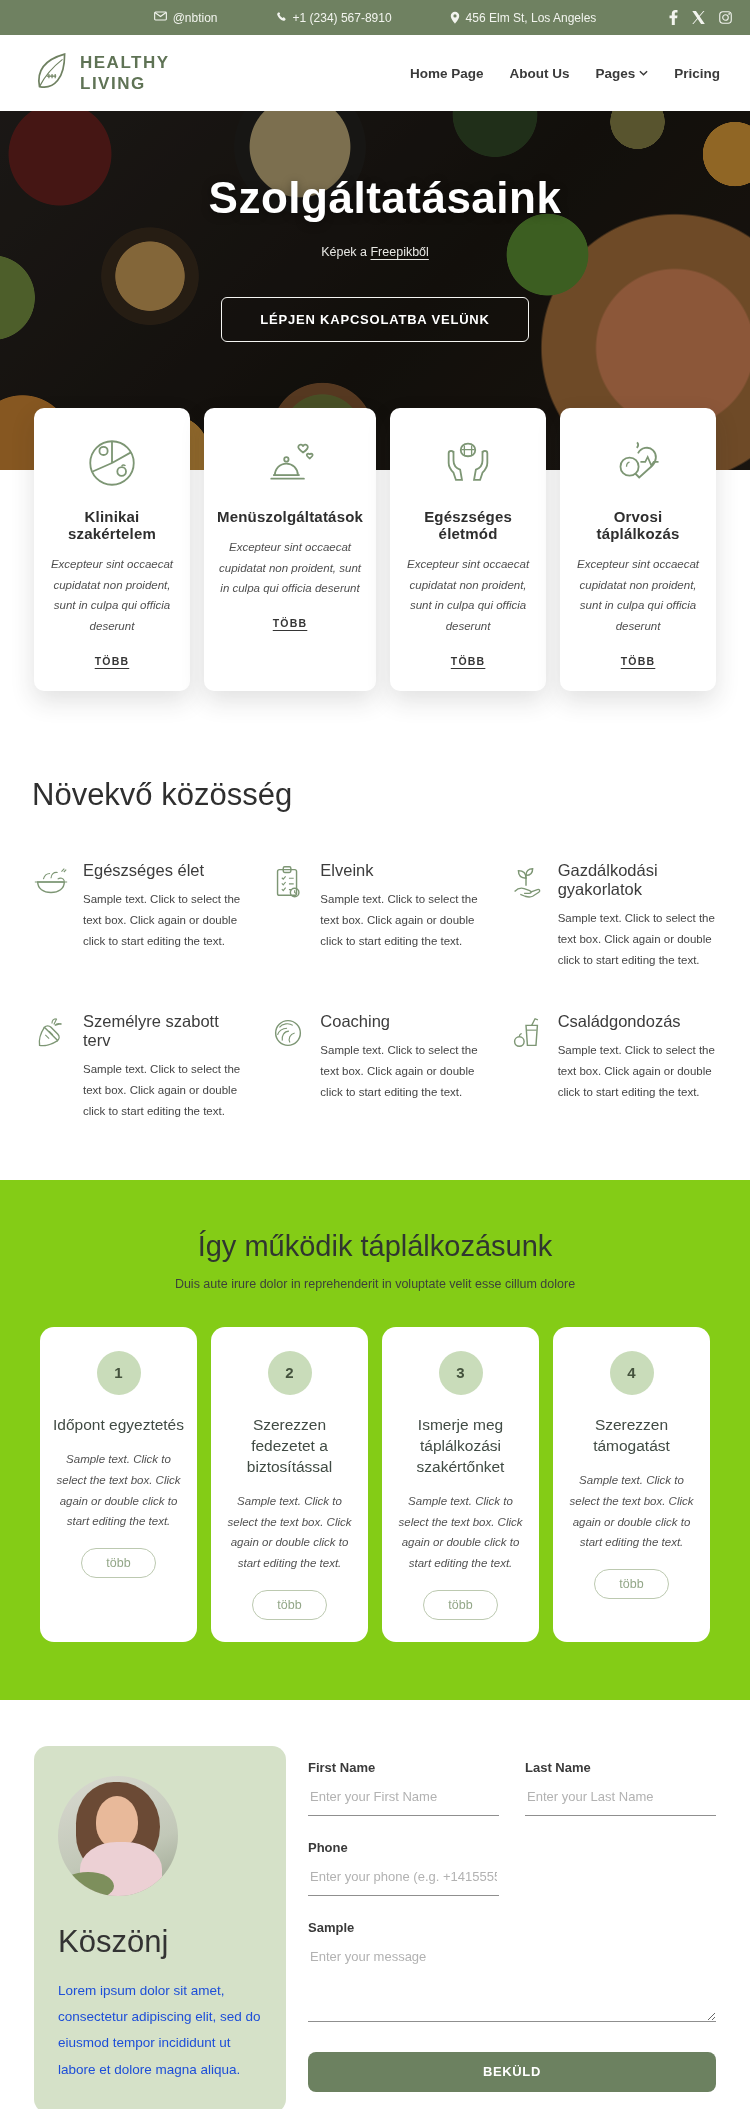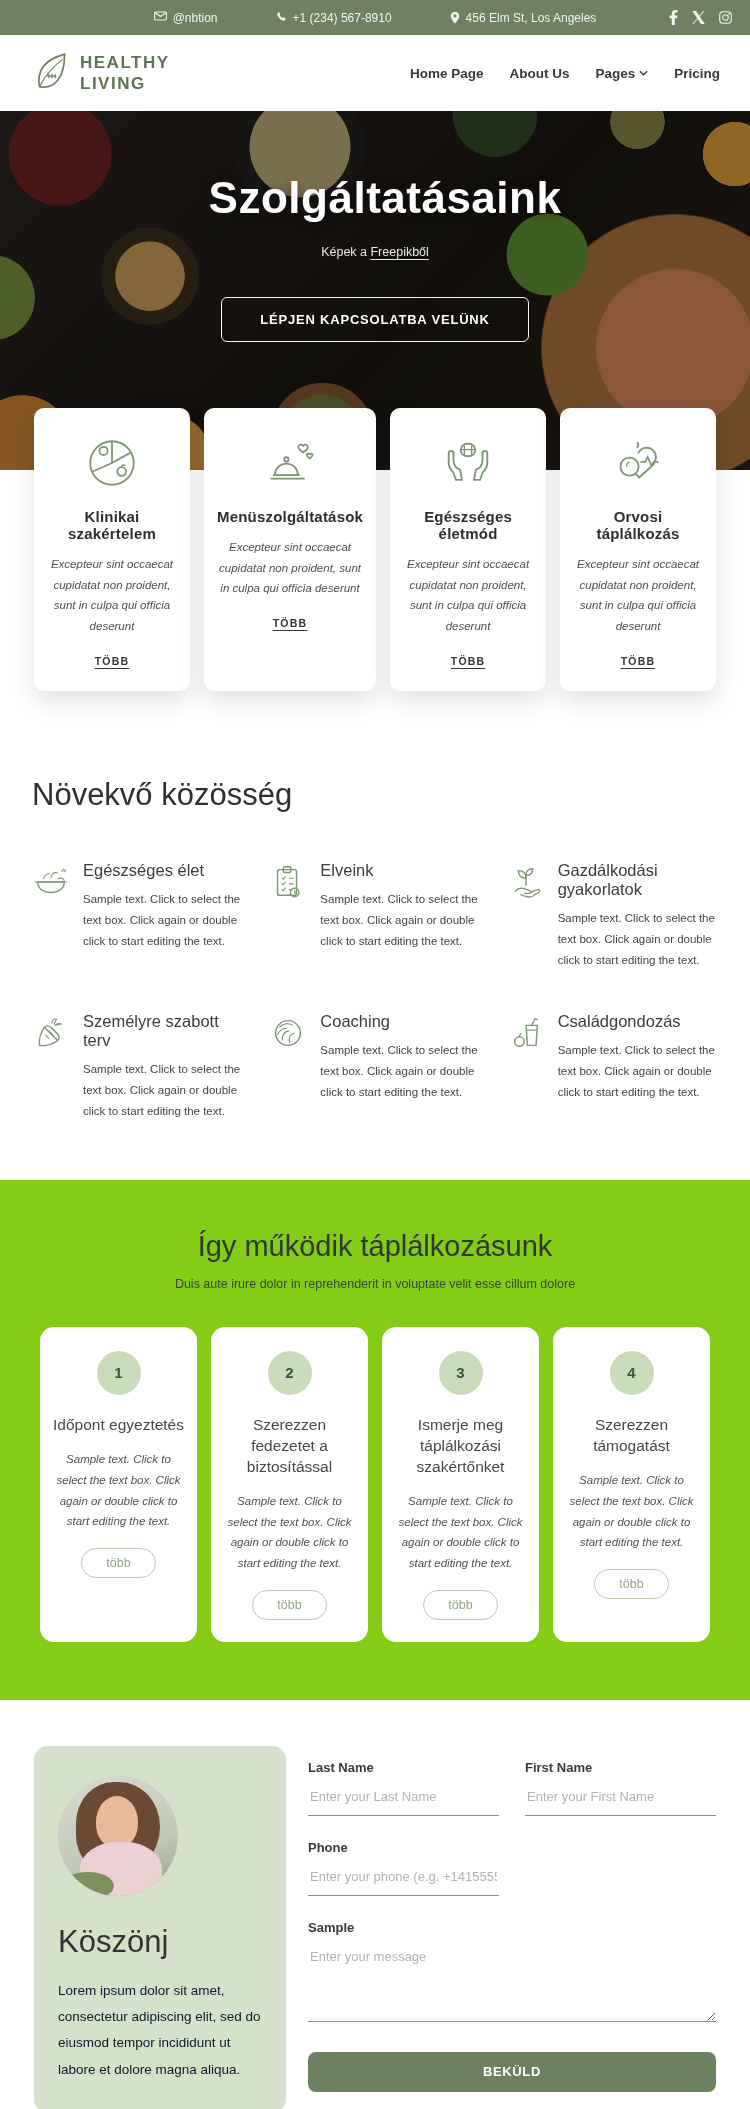--- a/index.html
+++ b/index.html
@@ -103,21 +103,21 @@
   
   .contact { width:682px; margin:46px auto 0; display:grid; grid-template-columns:252px 1fr; gap:22px; }
   .intro-card { background:#D5E1C8; border-radius:14px; padding:30px 24px 30px; }
   .avatar { width:120px; height:120px; border-radius:50%; overflow:hidden; position:relative;
     background:linear-gradient(160deg,#d9d9d1 0%,#c2c8b8 60%,#9aa38e 100%); }
   .avatar .hair { position:absolute; left:18px; top:6px; width:84px; height:92px; border-radius:48% 52% 55% 45%; background:#6b4a35; }
   .avatar .face { position:absolute; left:38px; top:20px; width:42px; height:52px; border-radius:50% 50% 46% 46%; background:#e8b99a; }
   .avatar .shirt { position:absolute; left:22px; top:66px; width:82px; height:60px; border-radius:45% 45% 0 0; background:#ecd0d4; }
   .avatar .bowl { position:absolute; left:4px; top:96px; width:52px; height:28px; border-radius:50%; background:#7d8f5c; }
   .intro-title { margin:28px 0 18px; font-size:31px; font-weight:300; color:#333; }
-  .intro-text { font-size:13.5px; line-height:1.95; color:#0f172a; }
+  .intro-text { font-size:13.5px; line-height:1.95; color:#1d4ed8; }
 
   .form { padding-top:14px; }
   .form-row { display:grid; grid-template-columns:1fr 1fr; gap:26px; margin-bottom:24px; }
   .field label { display:block; font-size:13px; font-weight:700; color:#3a3a3a; margin-bottom:9px; }
   .field input, .field textarea {
     width:100%; border:none; border-bottom:1px solid #8f8f8f; background:transparent;
     font-size:13px; color:#333; padding:5px 2px 11px; font-family:inherit; outline:none;
   }
   .field ::placeholder { color:#b2b2b2; }
   .field textarea { height:78px; resize:vertical; }
@@ -425,26 +425,26 @@
         <div class="shirt"></div>
         <div class="bowl"></div>
     </div>
     <h2 class="intro-title">Köszönj</h2>
     <p class="intro-text">Lorem ipsum dolor sit amet, consectetur adipiscing elit, sed do eiusmod tempor incididunt ut labore et dolore magna aliqua.</p>
   </div>
 
   <form class="form">
     <div class="form-row">
       <div class="field">
+        <label>First Name</label>
+        <input type="text" placeholder="Enter your First Name" style="">
+      </div>
+      <div class="field">
         <label>Last Name</label>
         <input type="text" placeholder="Enter your Last Name" style="">
-      </div>
-      <div class="field">
-        <label>First Name</label>
-        <input type="text" placeholder="Enter your First Name" style="">
       </div>
     </div>
     <div class="form-row">
       <div class="field">
         <label>Phone</label>
         <input type="text" placeholder="Enter your phone (e.g. +14155552675)" style="">
       </div>
     </div>
     <div class="field">
       <label>Sample</label>

